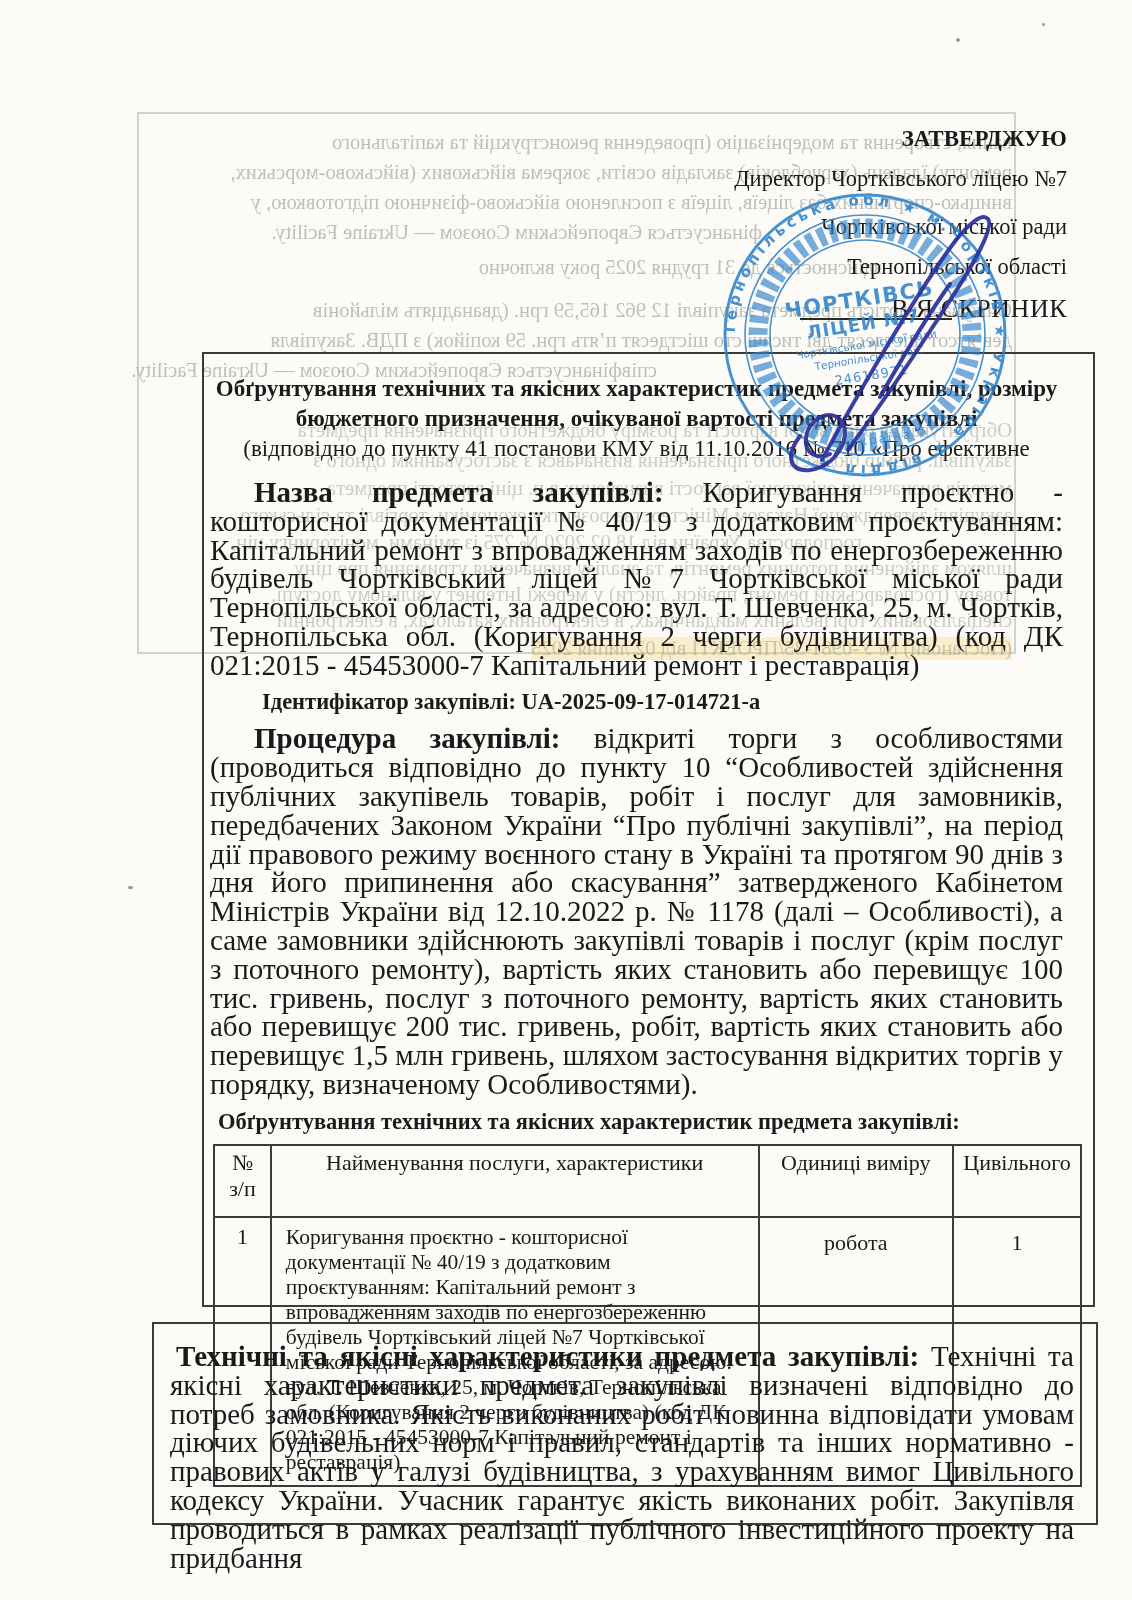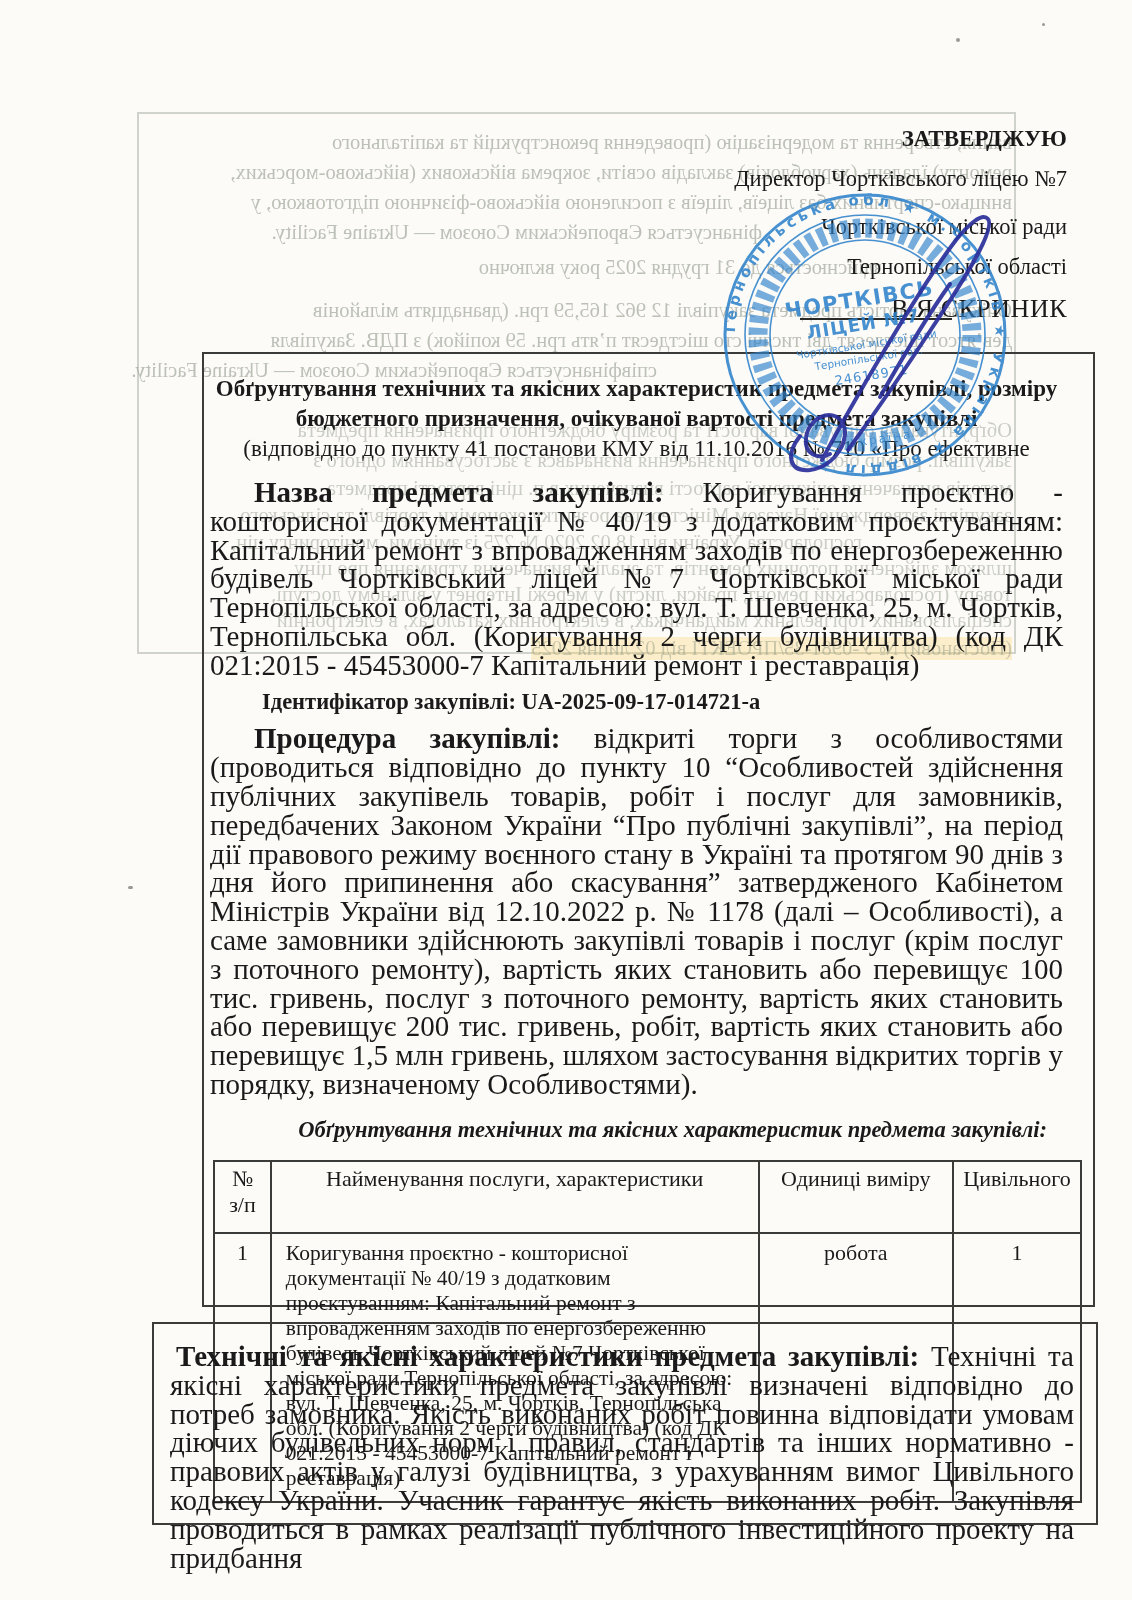--- a/index.html
+++ b/index.html
@@ -27,28 +27,28 @@
   .stamp{position:absolute;left:712px;top:182px;width:306px;height:306px;z-index:6;opacity:0.88;}
   .signature{position:absolute;left:760px;top:192px;width:270px;height:300px;z-index:7;}
   
   .frameA{position:absolute;left:202px;top:352px;width:893px;height:955px;
     border:2px solid #3b3b39;padding:20px 30px 0 6px;box-sizing:border-box;z-index:3;}
   .title-block{text-align:center;font-size:23px;line-height:30px;margin-bottom:14px;}
   .tb-b{font-weight:700;}
   .para{font-size:29px;line-height:28.8px;text-align:justify;text-indent:44px;margin:0;}
   .b{font-weight:700;}
   .ident{font-size:22.5px;line-height:28.8px;text-indent:44px;font-weight:700;margin:8px;}
-  .caption{font-size:22.5px;line-height:29px;font-weight:700;text-align:right;margin:16px;font-style:italic;}
+  .caption{font-size:22.5px;line-height:29px;font-weight:700;text-align:left;margin:8px;}
   
   table.spec{border-collapse:collapse;width:869px;margin:3px 0 0 3px;}
   table.spec td,table.spec th{border:2px solid #3b3b39;font-weight:400;}
   .th{font-size:22px;text-align:center;vertical-align:top;padding:4px 2px 14px;line-height:26px;}
   .cell-num{font-size:22px;text-align:center;vertical-align:top;padding-top:6px;}
   .cell-desc{font-size:21.5px;line-height:25px;text-align:left;vertical-align:top;padding:7px 20px 10px 14px;}
-  .cell-unit,.cell-qty{font-size:22px;text-align:center;vertical-align:top;padding-top:6px;}
+  .cell-unit,.cell-qty{font-size:22px;text-align:center;vertical-align:top;padding-top:12px;}
   
   .frameB{position:absolute;left:152px;top:1322px;width:946px;height:203px;
     border:2px solid #3b3b39;padding:18px 22px 0 16px;box-sizing:border-box;z-index:3;}
   .frameB .para{text-indent:6px;}
   
   .speck{position:absolute;width:4px;height:4px;border-radius:50%;background:#9a9a94;}
 </style>
 </head>
 <body>
 

